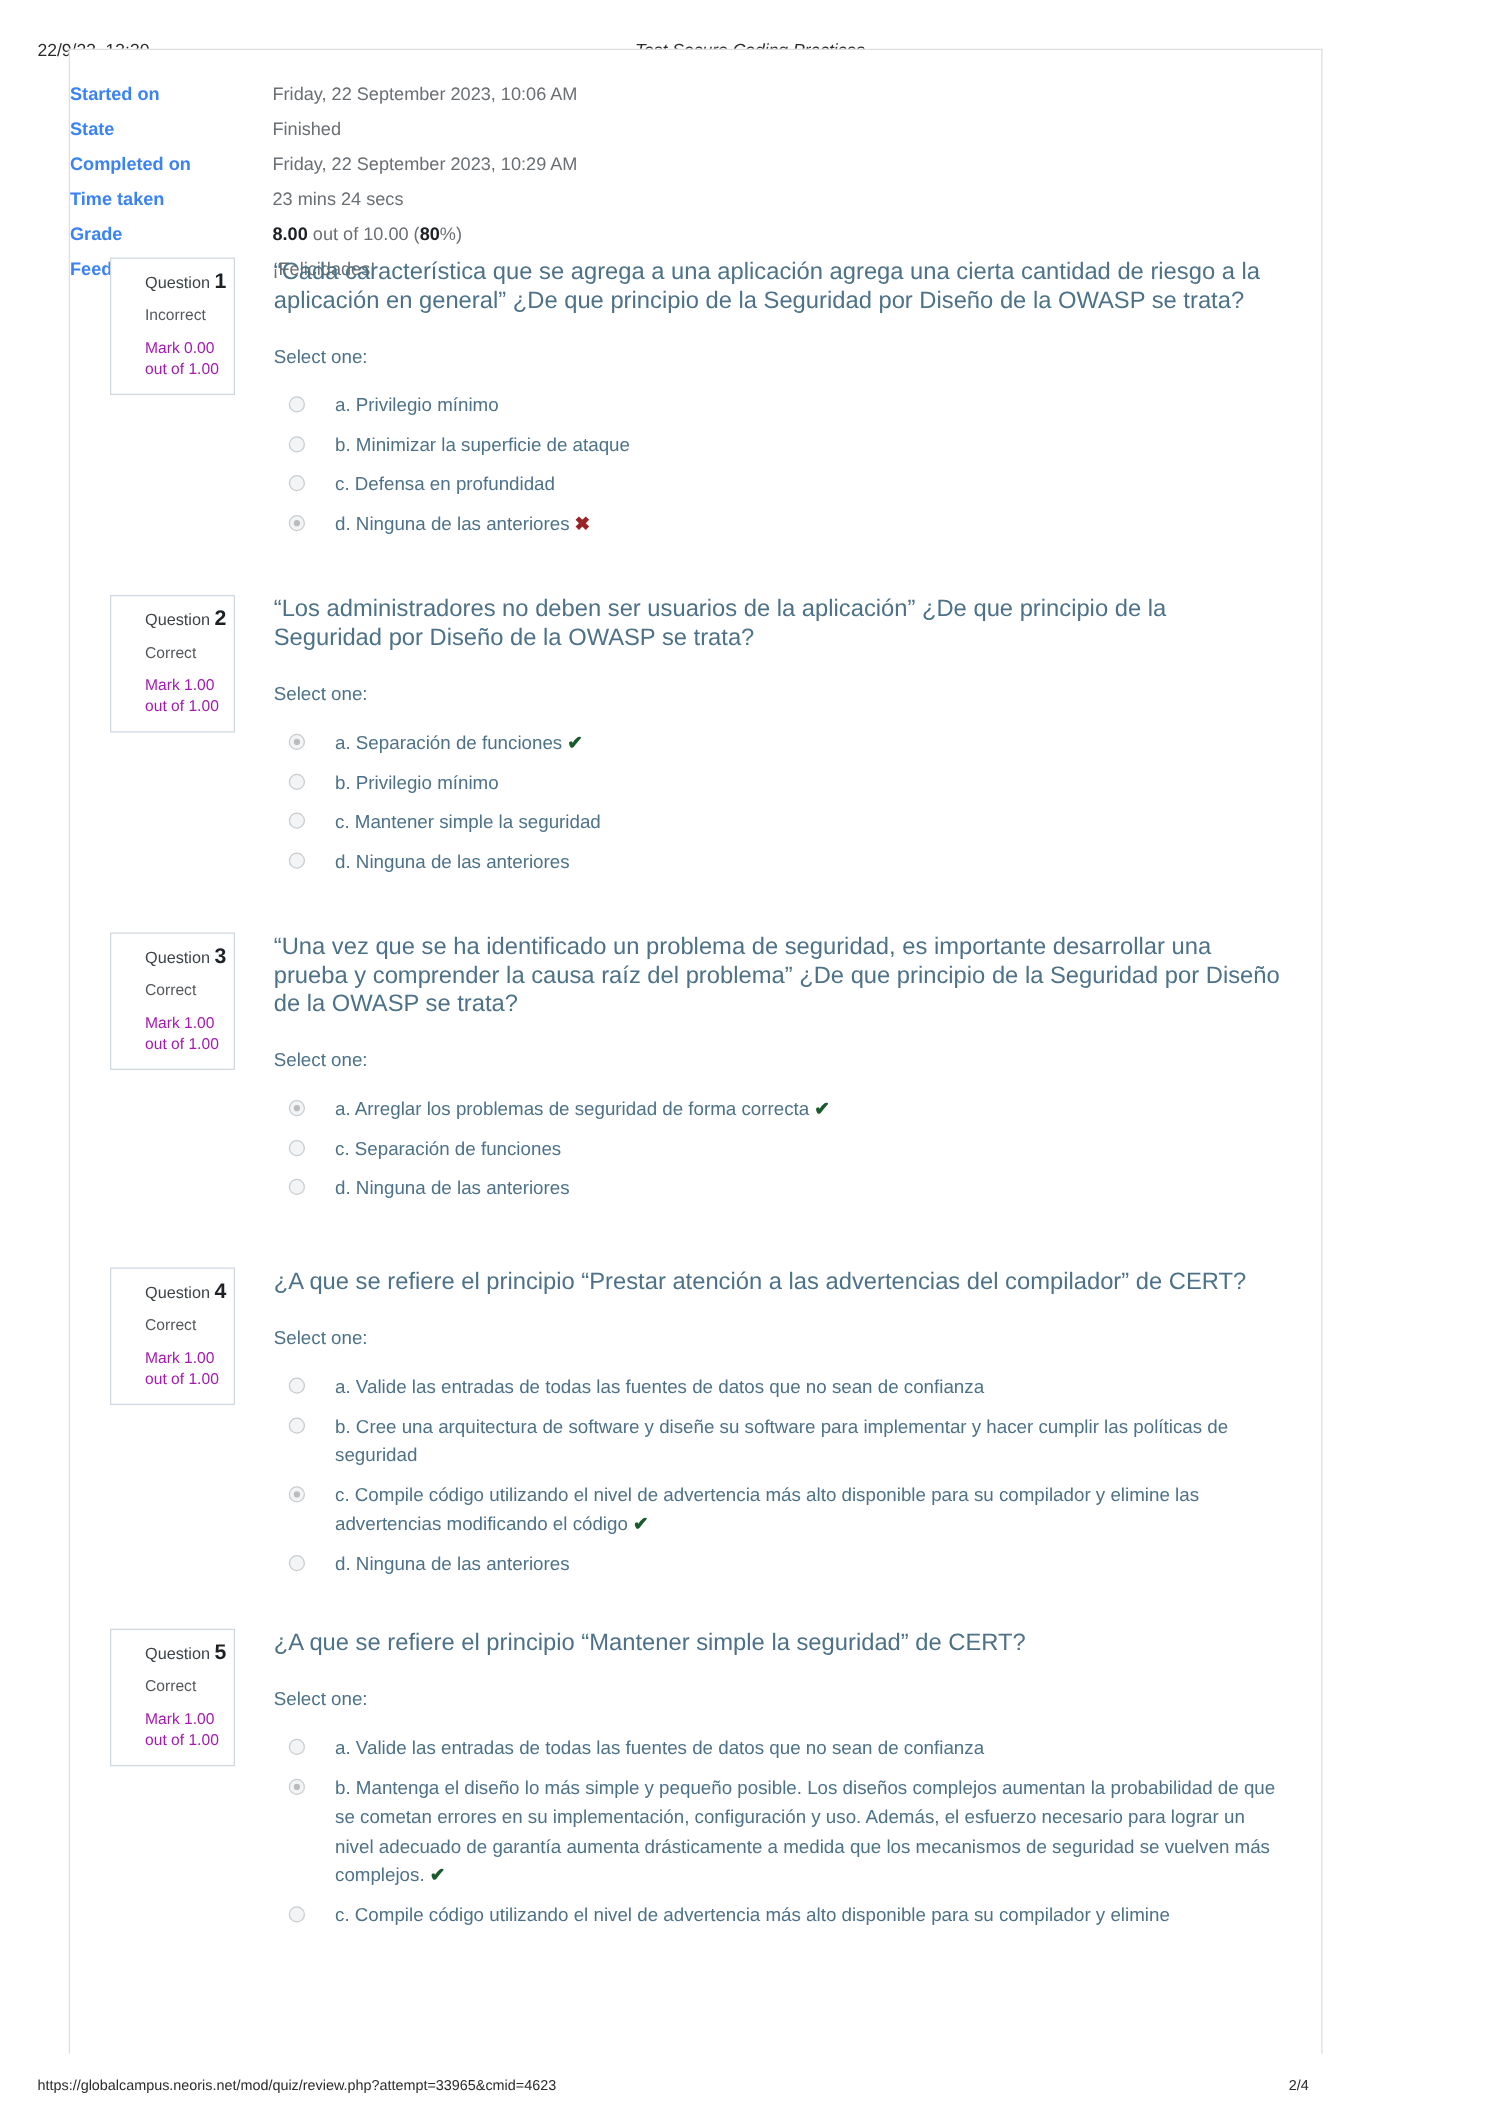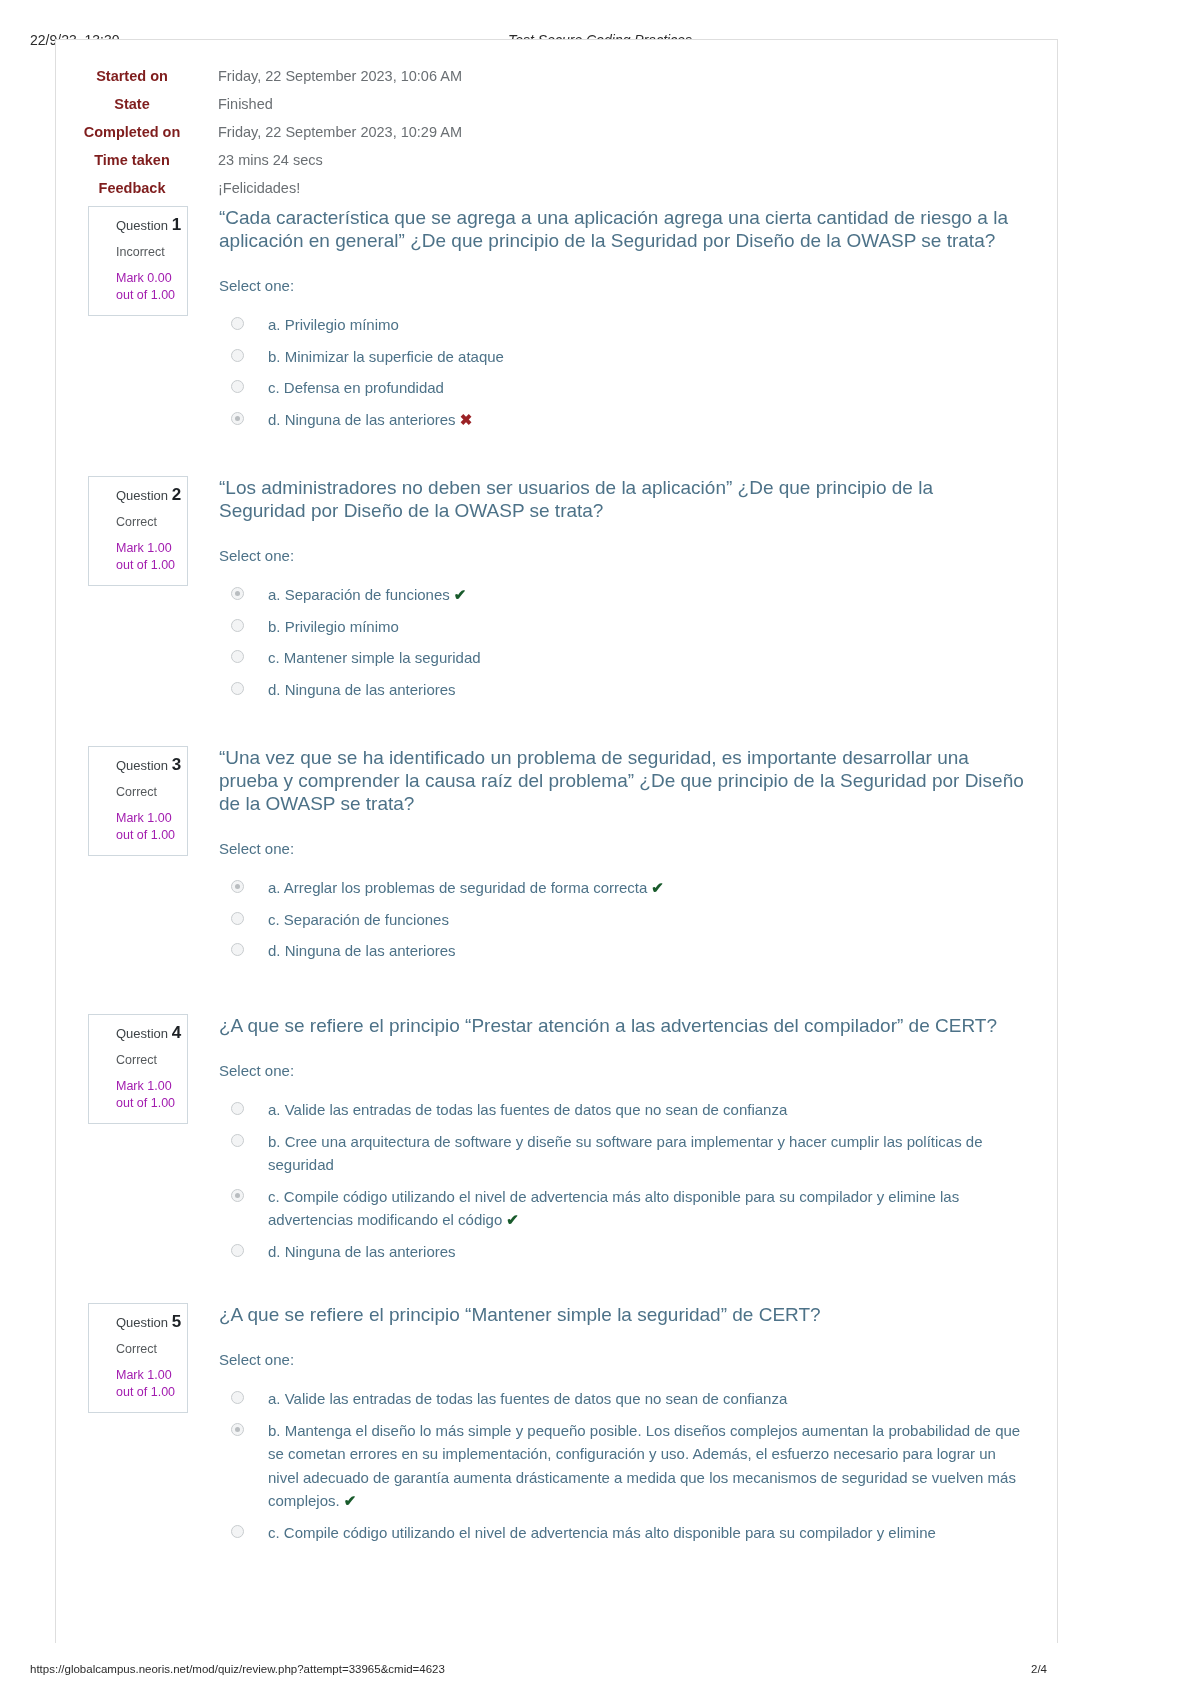--- a/index.html
+++ b/index.html
@@ -89,23 +89,23 @@
     margin-left: 0;
   }
   .summary td {
     padding: 3px 0;
     vertical-align: top;
     font-size: 14.5px;
     line-height: 22px;
   }
   .summary td.k {
     width: 152px;
-    text-align: center;
-    font-weight: bold;
-    color: #7f1d1d;
+    text-align: left;
+    font-weight: bold;
+    color: #3b82f6;
     padding-right: 10px;
     white-space: nowrap;
   }
   .summary td.v {
     color: #6a6f73;
     white-space: nowrap;
   }
   .summary td.v b {
     color: #1d2125;
     font-weight: bold;
@@ -238,20 +238,24 @@
           </tr>
           <tr>
             <td class="k">Completed on</td>
             <td class="v">Friday, 22 September 2023, 10:29 AM</td>
           </tr>
           <tr>
             <td class="k">Time taken</td>
             <td class="v">23 mins 24 secs</td>
           </tr>
           <tr>
+            <td class="k">Grade</td>
+            <td class="v"><b>8.00</b> out of 10.00 (<b>80</b>%)</td>
+          </tr>
+          <tr>
             <td class="k">Feedback</td>
             <td class="v">¡Felicidades!</td>
           </tr>
         </tbody>
     </table>
   </div>
 
   <div id="questions-root">
       <div class="question" style="top: 166px;">
         <div class="qinfo">

